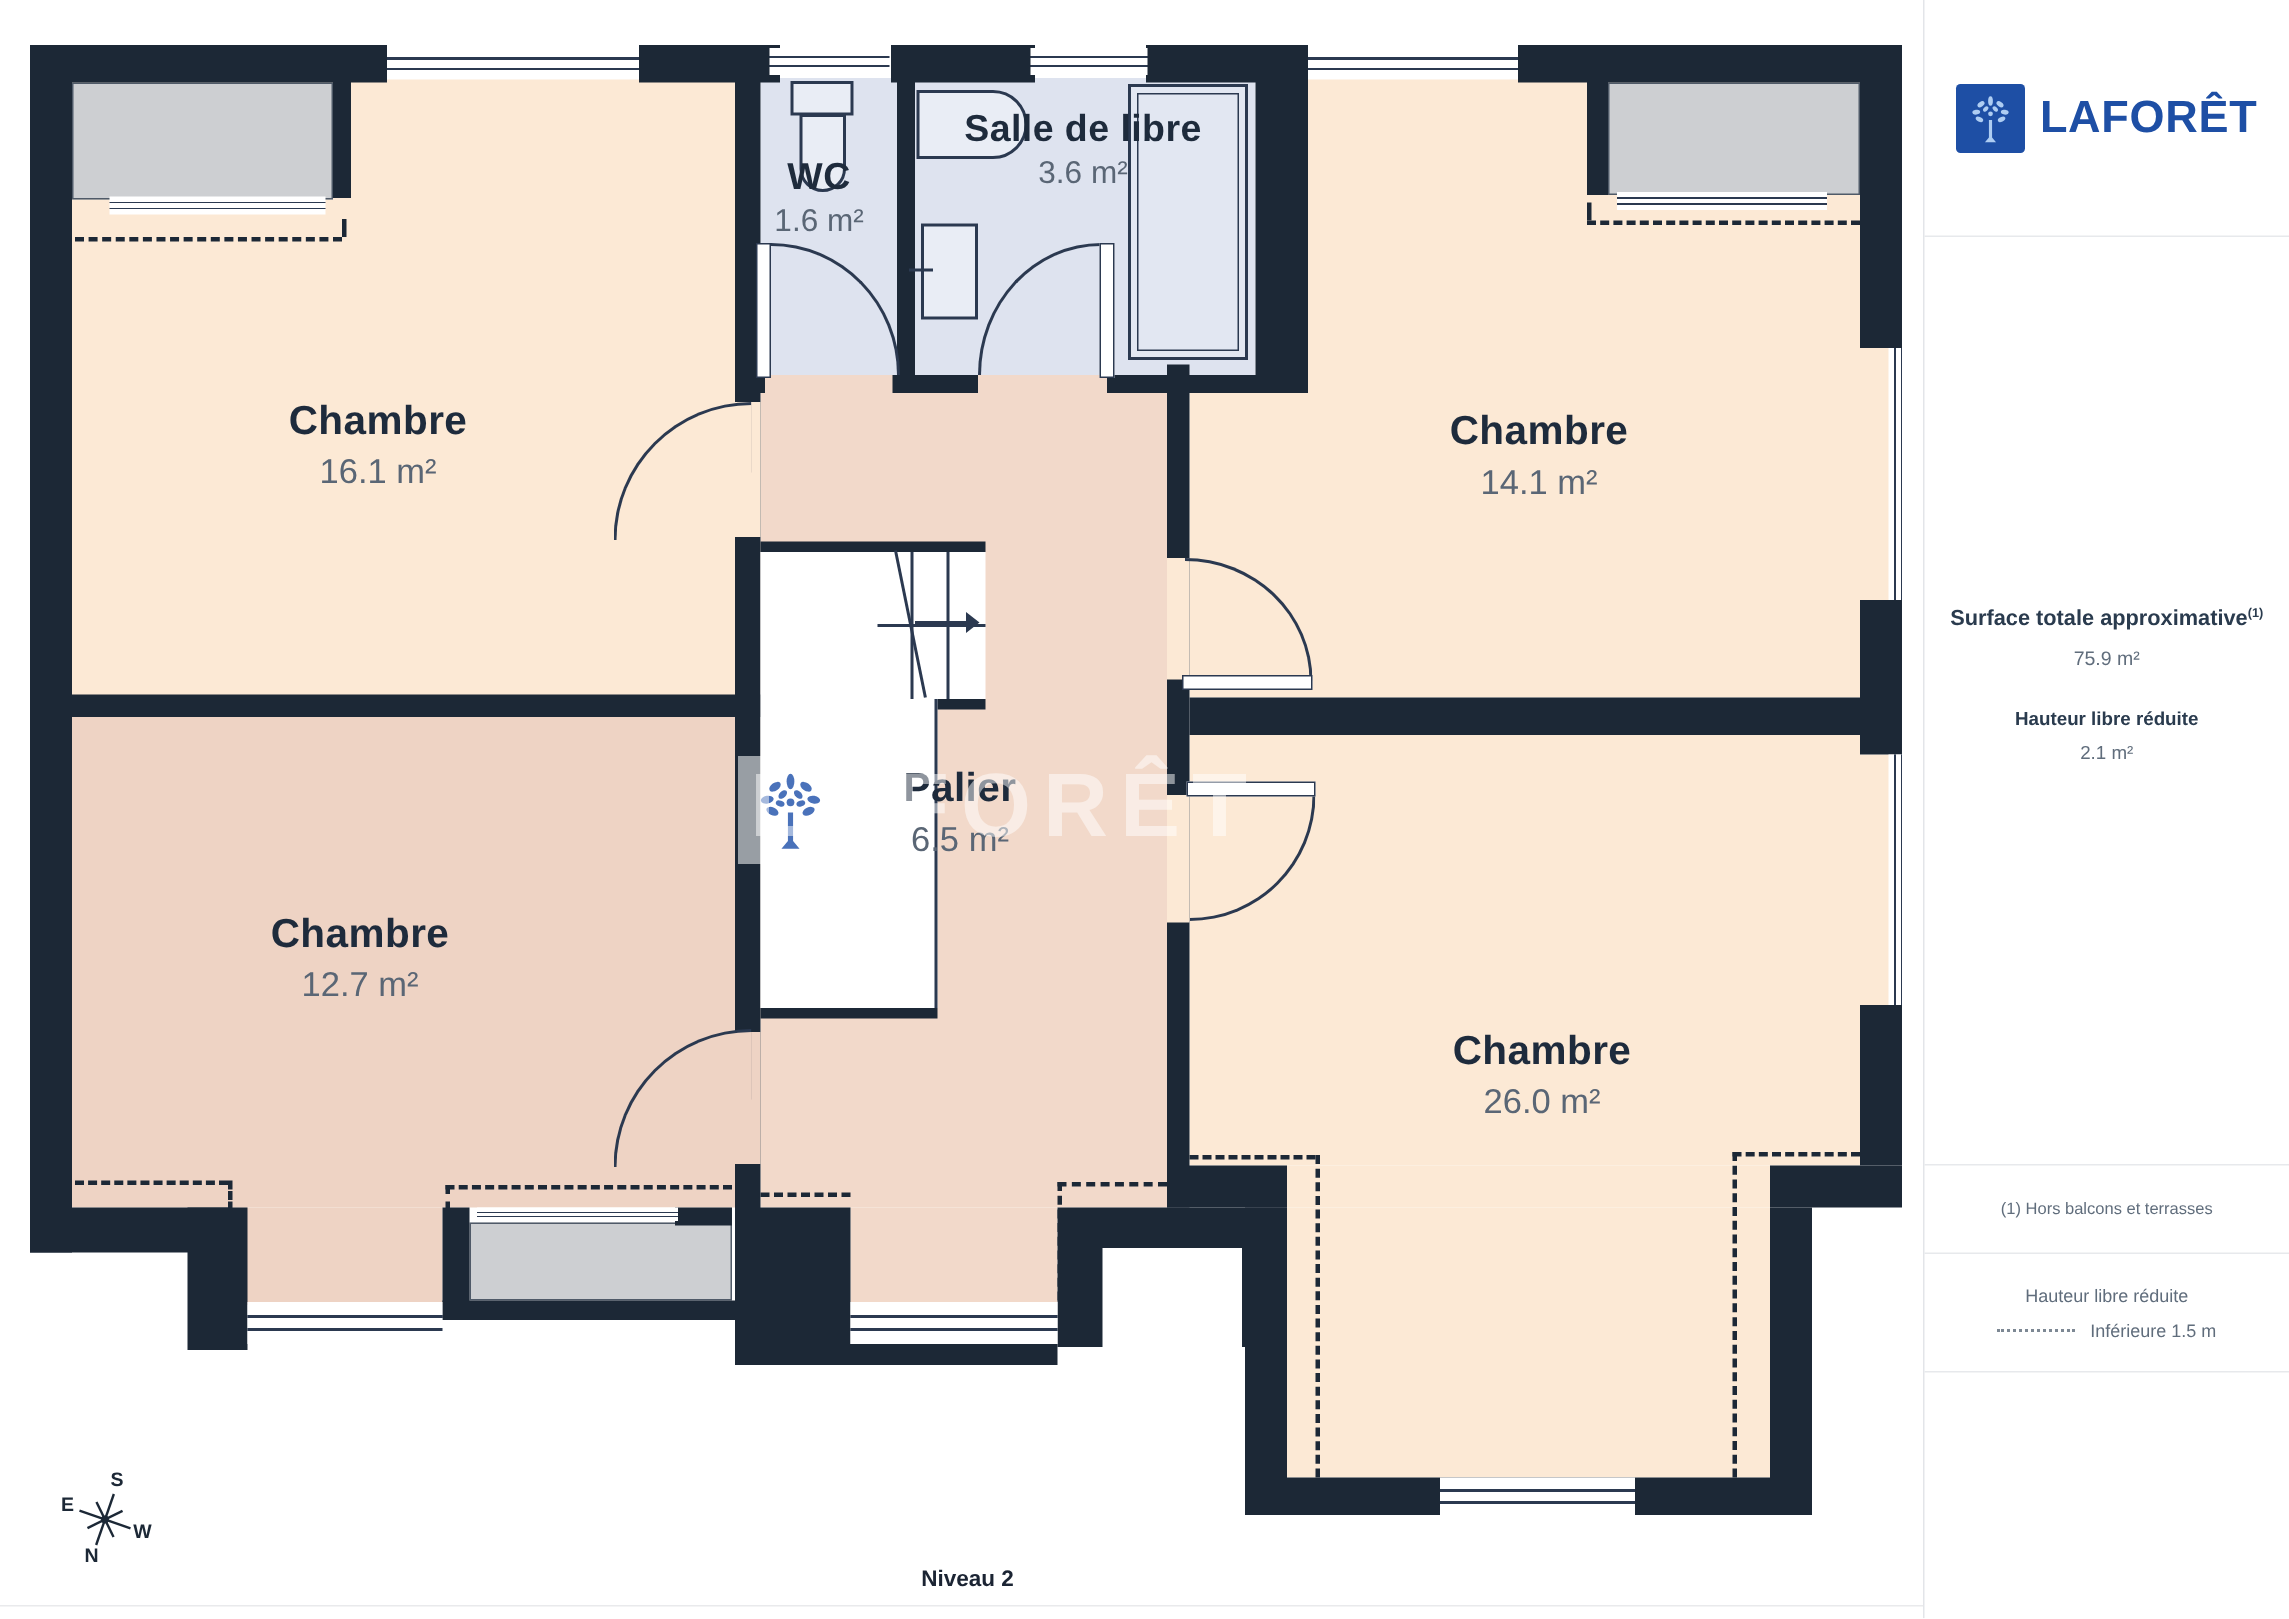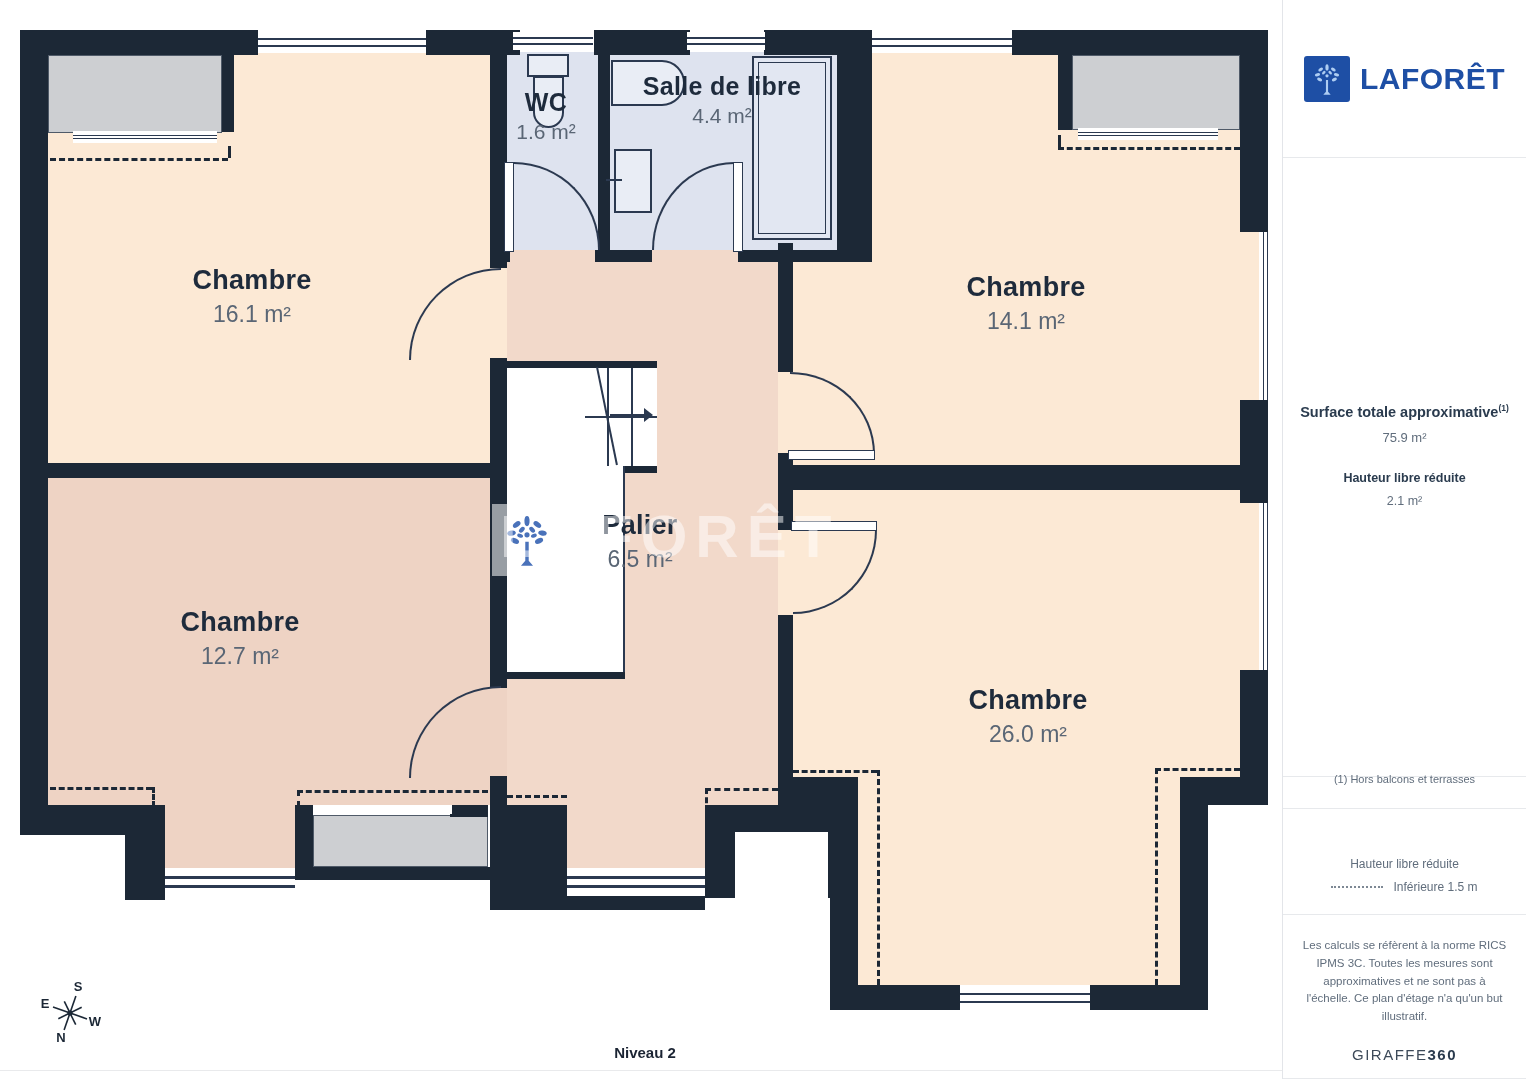--- a/index.html
+++ b/index.html
@@ -101,27 +101,27 @@
       <div class="rarea">14.1 m²</div>
     </div>
     <div class="room-label" style="left:240px;top:607px;">
       <div class="rname">Chambre</div>
       <div class="rarea">12.7 m²</div>
     </div>
     <div class="room-label" style="left:1028px;top:685px;">
       <div class="rname">Chambre</div>
       <div class="rarea">26.0 m²</div>
     </div>
-    <div class="room-label sm" style="left:546px;top:88px;">
+    <div class="room-label sm" style="left:546px;top:104px;">
       <div class="rname">WC</div>
       <div class="rarea">1.6 m²</div>
     </div>
     <div class="room-label sm" style="left:722px;top:72px;">
       <div class="rname">Salle de libre</div>
-      <div class="rarea">4.4 m²</div>
+      <div class="rarea">3.6 m²</div>
     </div>
     <div class="room-label" style="left:640px;top:510px;">
       <div class="rname">Palier</div>
       <div class="rarea">6.5 m²</div>
     </div>
 
     <div class="wm-box" style="left:492px;top:504px;width:70px;height:72px;">
       <svg width="54" height="62" viewBox="0 0 60 72" style="color:#4a72ba;">
         <g fill="currentColor">
           <path d="M28 38 L28 60 L23 66 L37 66 L32 60 L32 38 Z"></path>
@@ -277,27 +277,23 @@
 
     <div class="sec" style="top:158px;height:619px;">
       <div style="margin-top:245px;">
         <div class="p-head"><span>Surface totale approximative</span><span class="sup">(1)</span></div>
         <div class="p-val">75.9 m²</div>
         <div class="p-head2">Hauteur libre réduite</div>
         <div class="p-val2">2.1 m²</div>
       </div>
     </div>
 
-    <div class="sec" style="top:750px;height:59px;display:flex;align-items:center;justify-content:center;">
+    <div class="sec" style="top:777px;height:59px;display:flex;align-items:center;justify-content:center;">
       <div class="p-note">(1) Hors balcons et terrasses</div>
     </div>
 
     <div class="sec" style="top:836px;height:79px;display:flex;flex-direction:column;align-items:center;justify-content:center;gap:9px;">
       <div class="legend-line">Hauteur libre réduite</div>
       <div class="legend-line"><span class="dotted-sample"></span><span>Inférieure 1.5 m</span></div>
     </div>
 
-    <div class="sec" style="top:915px;height:164px;">
-      <div class="p-disclaimer">Les calculs se réfèrent à la norme RICS IPMS 3C. Toutes les mesures sont approximatives et ne sont pas à l'échelle. Ce plan d'étage n'a qu'un but illustratif.</div>
-      <div class="p-credit"><span>GIRAFFE</span><b>360</b></div>
-    </div>
   </div>
 </div>
 
 </body></html>

